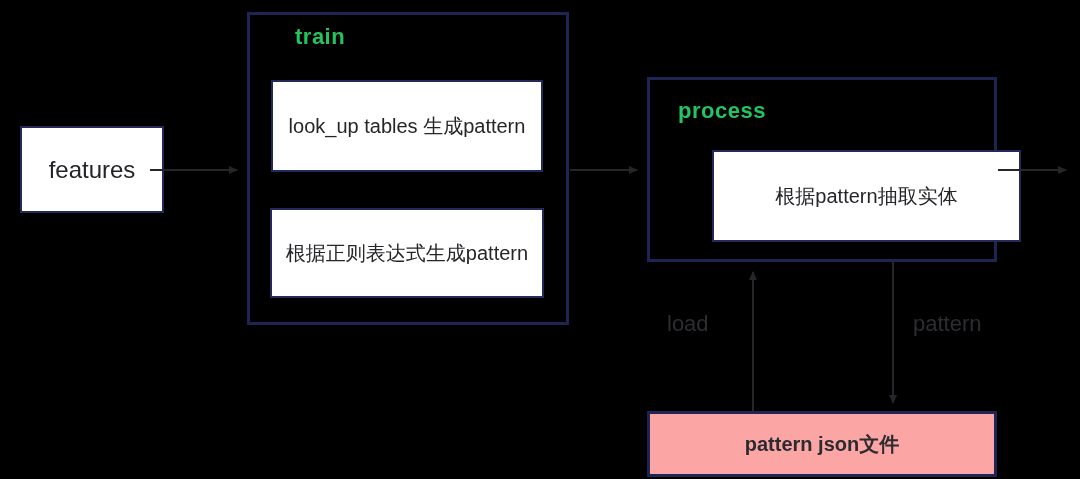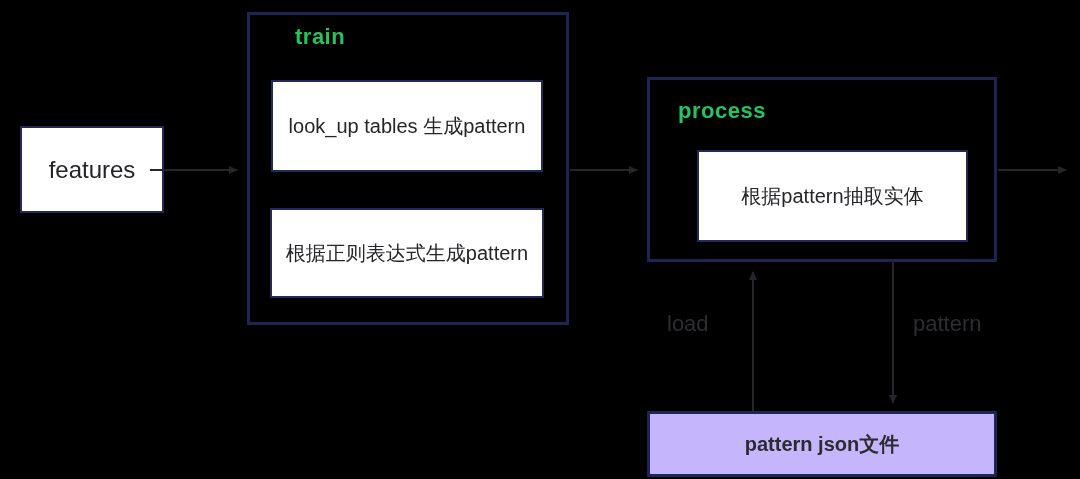--- a/index.html
+++ b/index.html
@@ -41,41 +41,41 @@
     letter-spacing: 0.5px;
   }
   .edge-label {
     position: absolute;
     color: #2d2d32;
     font-size: 22px;
     font-weight: normal;
   }
   .storage-box {
     position: absolute;
-    background: #c4b5fd;
+    background: #fca5a5;
     border: 3px solid #1e2454;
     box-sizing: border-box;
     display: flex;
     align-items: center;
     justify-content: center;
     color: #2b2b30;
     font-size: 20px;
     font-weight: bold;
   }
   #features-box {
     left: 20px; top: 126px; width: 144px; height: 87px;
     font-size: 24px; color: #222428;
   }
   #train-box   { left: 247px; top: 12px;  width: 322px; height: 313px; }
   #train-label { left: 295px; top: 24px; }
   #train-item-0 { left: 271px; top: 80px;  width: 272px; height: 92px; }
   #train-item-1 { left: 270px; top: 208px; width: 274px; height: 90px; }
   #process-box   { left: 647px; top: 77px; width: 350px; height: 185px; }
   #process-label { left: 678px; top: 98px; }
-  #process-item-0 { left: 697px; top: 150px; width: 271px; height: 92px; }
+  #process-item-0 { left: 712px; top: 150px; width: 309px; height: 92px; }
   #storage-box { left: 647px; top: 411px; width: 350px; height: 66px; }
   #load-label    { left: 667px; top: 311px; }
   #persist-label { left: 913px; top: 311px; }
   svg.connectors {
     position: absolute;
     left: 0; top: 0;
     pointer-events: none;
   }
 </style>
 </head>

